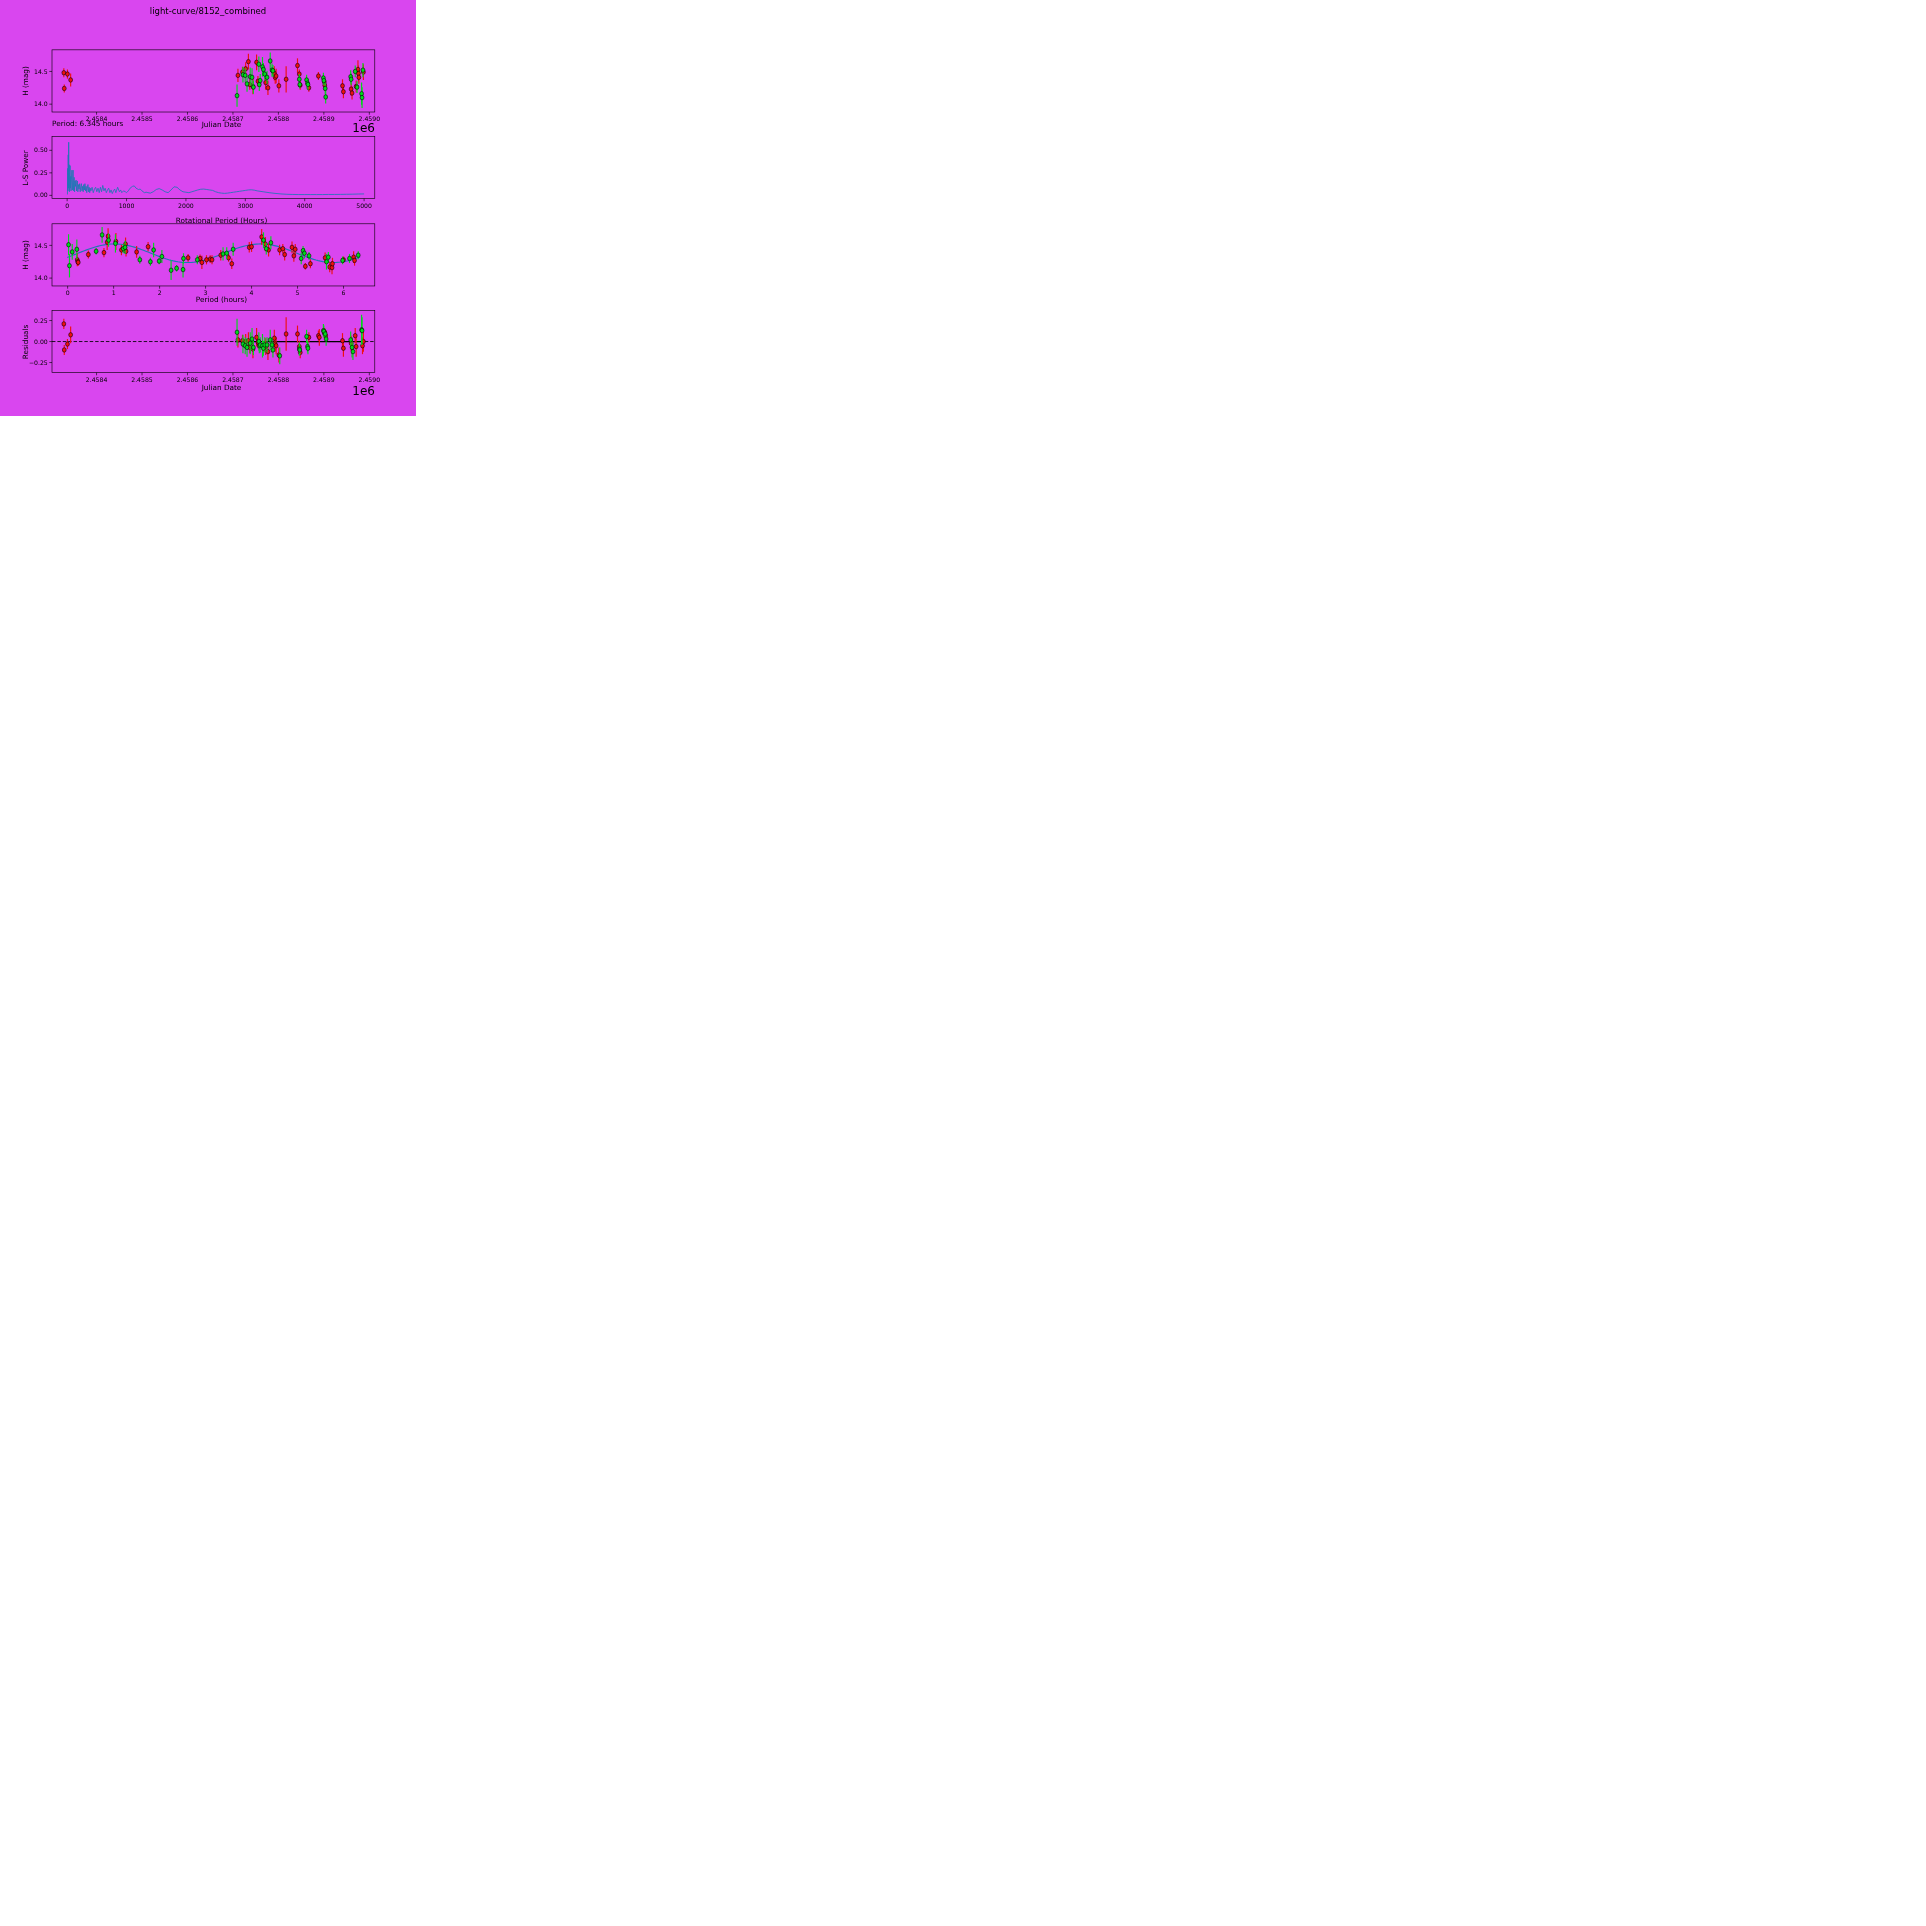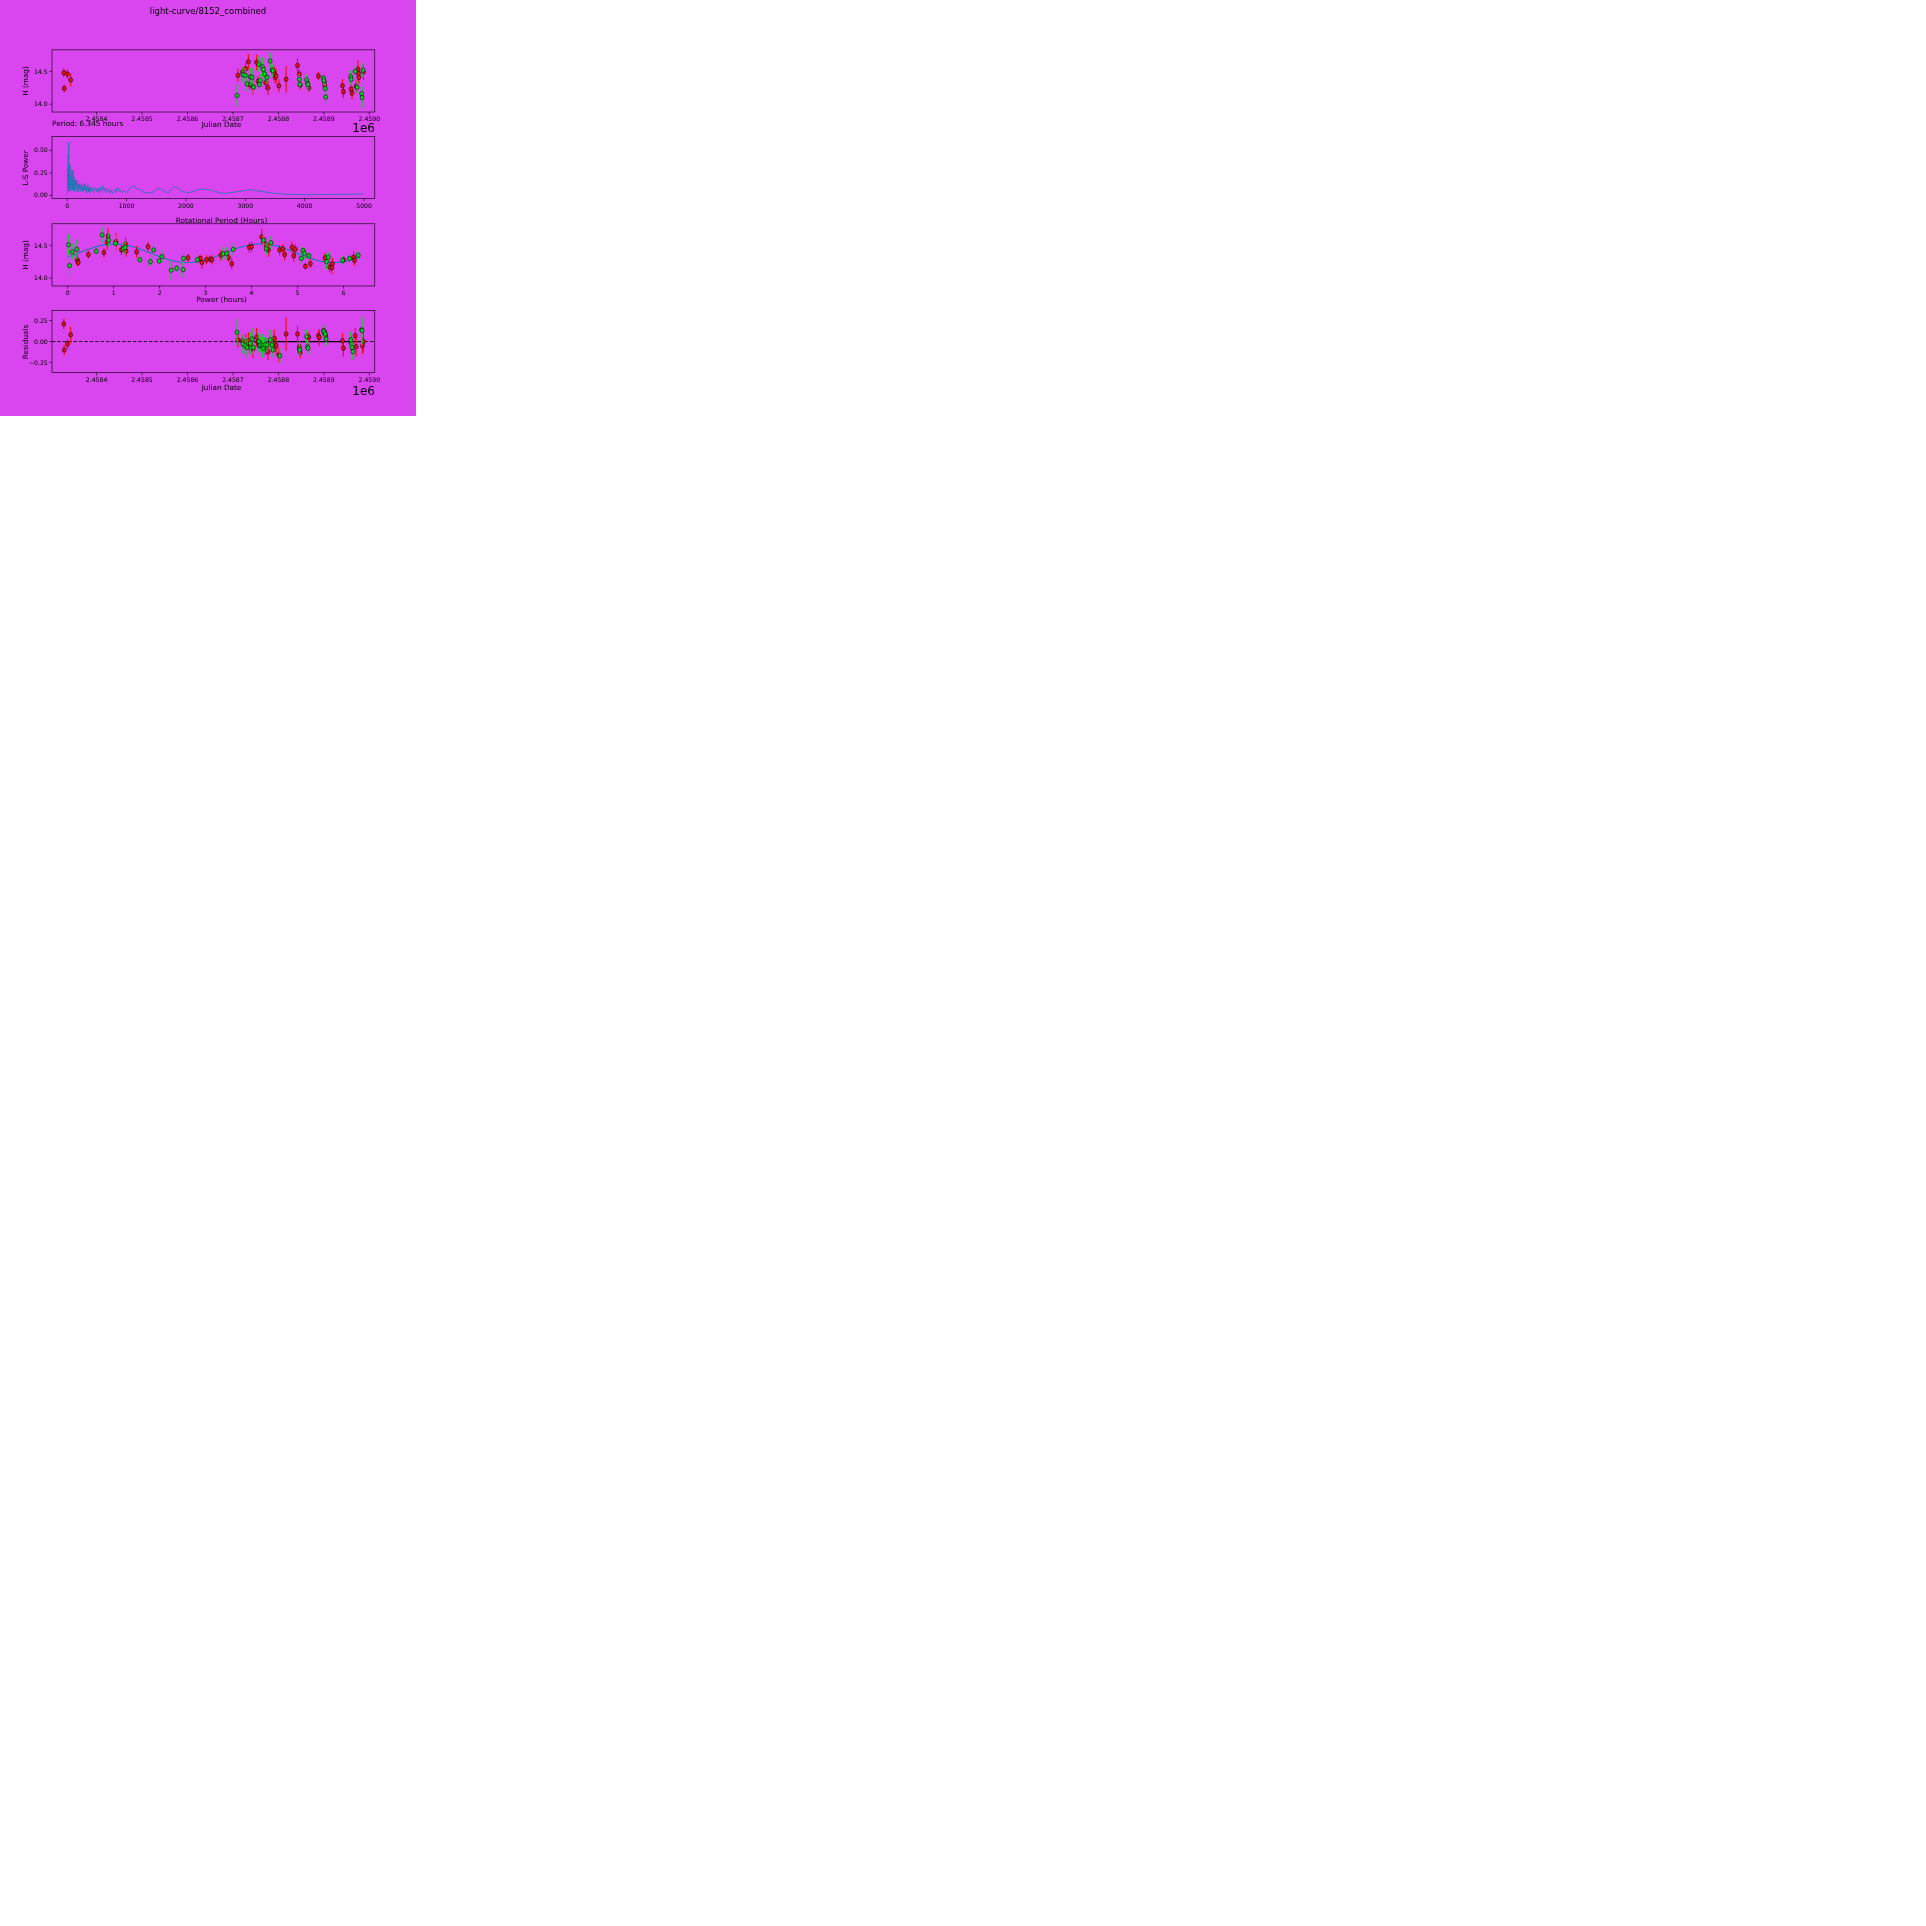--- a/index.html
+++ b/index.html
@@ -530,19 +530,19 @@
 
   <div class="lbl ylabel" style="left:25px;top:81px;">H (mag)</div>
   <div class="lbl annotation" style="left:52px;top:119px;">Period: 6.345 hours</div>
   <div class="lbl xaxis-label" style="top:120px;">Julian Date</div>
   <div class="lbl offset-label" style="top:121px;">1e6</div>
 
   <div class="lbl ylabel" style="left:25px;top:168px;">L-S Power</div>
   <div class="lbl xaxis-label" style="top:208px;margin-top:8px;">Rotational Period (Hours)</div>
 
   <div class="lbl ylabel" style="left:25px;top:255px;">H (mag)</div>
-  <div class="lbl xaxis-label" style="top:295px;">Power (hours)</div>
+  <div class="lbl xaxis-label" style="top:295px;">Period (hours)</div>
 
   <div class="lbl ylabel" style="left:25px;top:342px;">Residuals</div>
   <div class="lbl xaxis-label" style="top:383px;">Julian Date</div>
   <div class="lbl offset-label" style="top:384px;">1e6</div>
 </div>
 
 
 </body></html>

